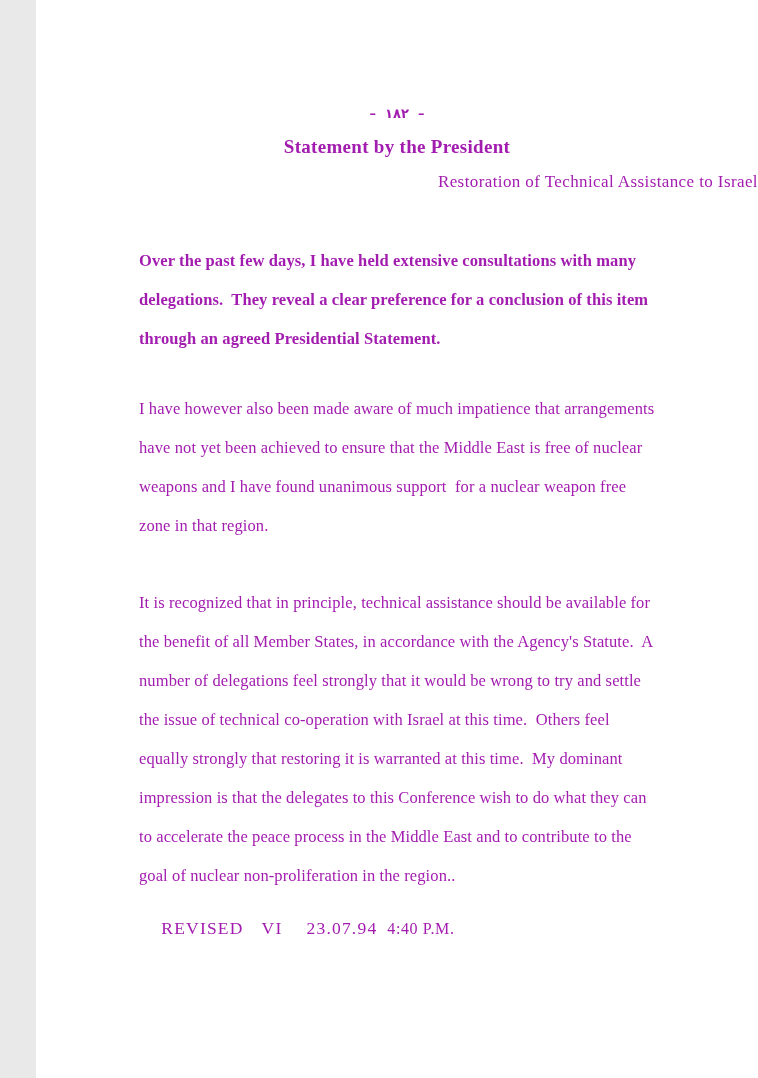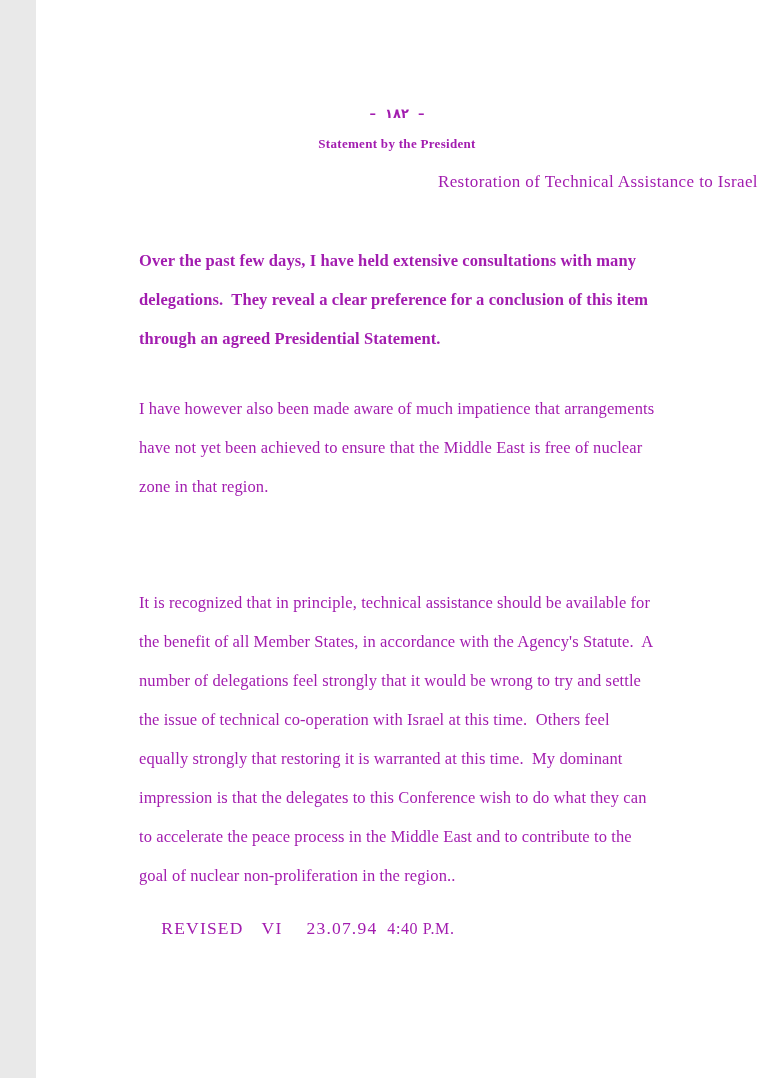--- a/index.html
+++ b/index.html
@@ -29,21 +29,21 @@
     letter-spacing: 2px;
     white-space: pre;
   }
   .doc-title {
     position: absolute;
     top: 136px;
     left: 0;
     right: 0;
     text-align: center;
     font-weight: bold;
-    font-size: 13px;
+    font-size: 19px;
     letter-spacing: 0.3px;
     white-space: pre;
   }
   .doc-subtitle {
     position: absolute;
     top: 172px;
     left: 0;
     right: 0;
     text-align: right;
     font-size: 17px;
@@ -93,20 +93,21 @@
 
   <div class="para p1">
     <div class="line">Over the past few days, I have held extensive consultations with many</div>
     <div class="line">delegations.  They reveal a clear preference for a conclusion of this item</div>
     <div class="line">through an agreed Presidential Statement.</div>
   </div>
 
   <div class="para p2">
     <div class="line">I have however also been made aware of much impatience that arrangements</div>
     <div class="line">have not yet been achieved to ensure that the Middle East is free of nuclear</div>
+    <div class="line">weapons and I have found unanimous support  for a nuclear weapon free</div>
     <div class="line">zone in that region.</div>
   </div>
 
   <div class="para p3">
     <div class="line">It is recognized that in principle, technical assistance should be available for</div>
     <div class="line">the benefit of all Member States, in accordance with the Agency's Statute.  A</div>
     <div class="line">number of delegations feel strongly that it would be wrong to try and settle</div>
     <div class="line">the issue of technical co-operation with Israel at this time.  Others feel</div>
     <div class="line">equally strongly that restoring it is warranted at this time.  My dominant</div>
     <div class="line">impression is that the delegates to this Conference wish to do what they can</div>

